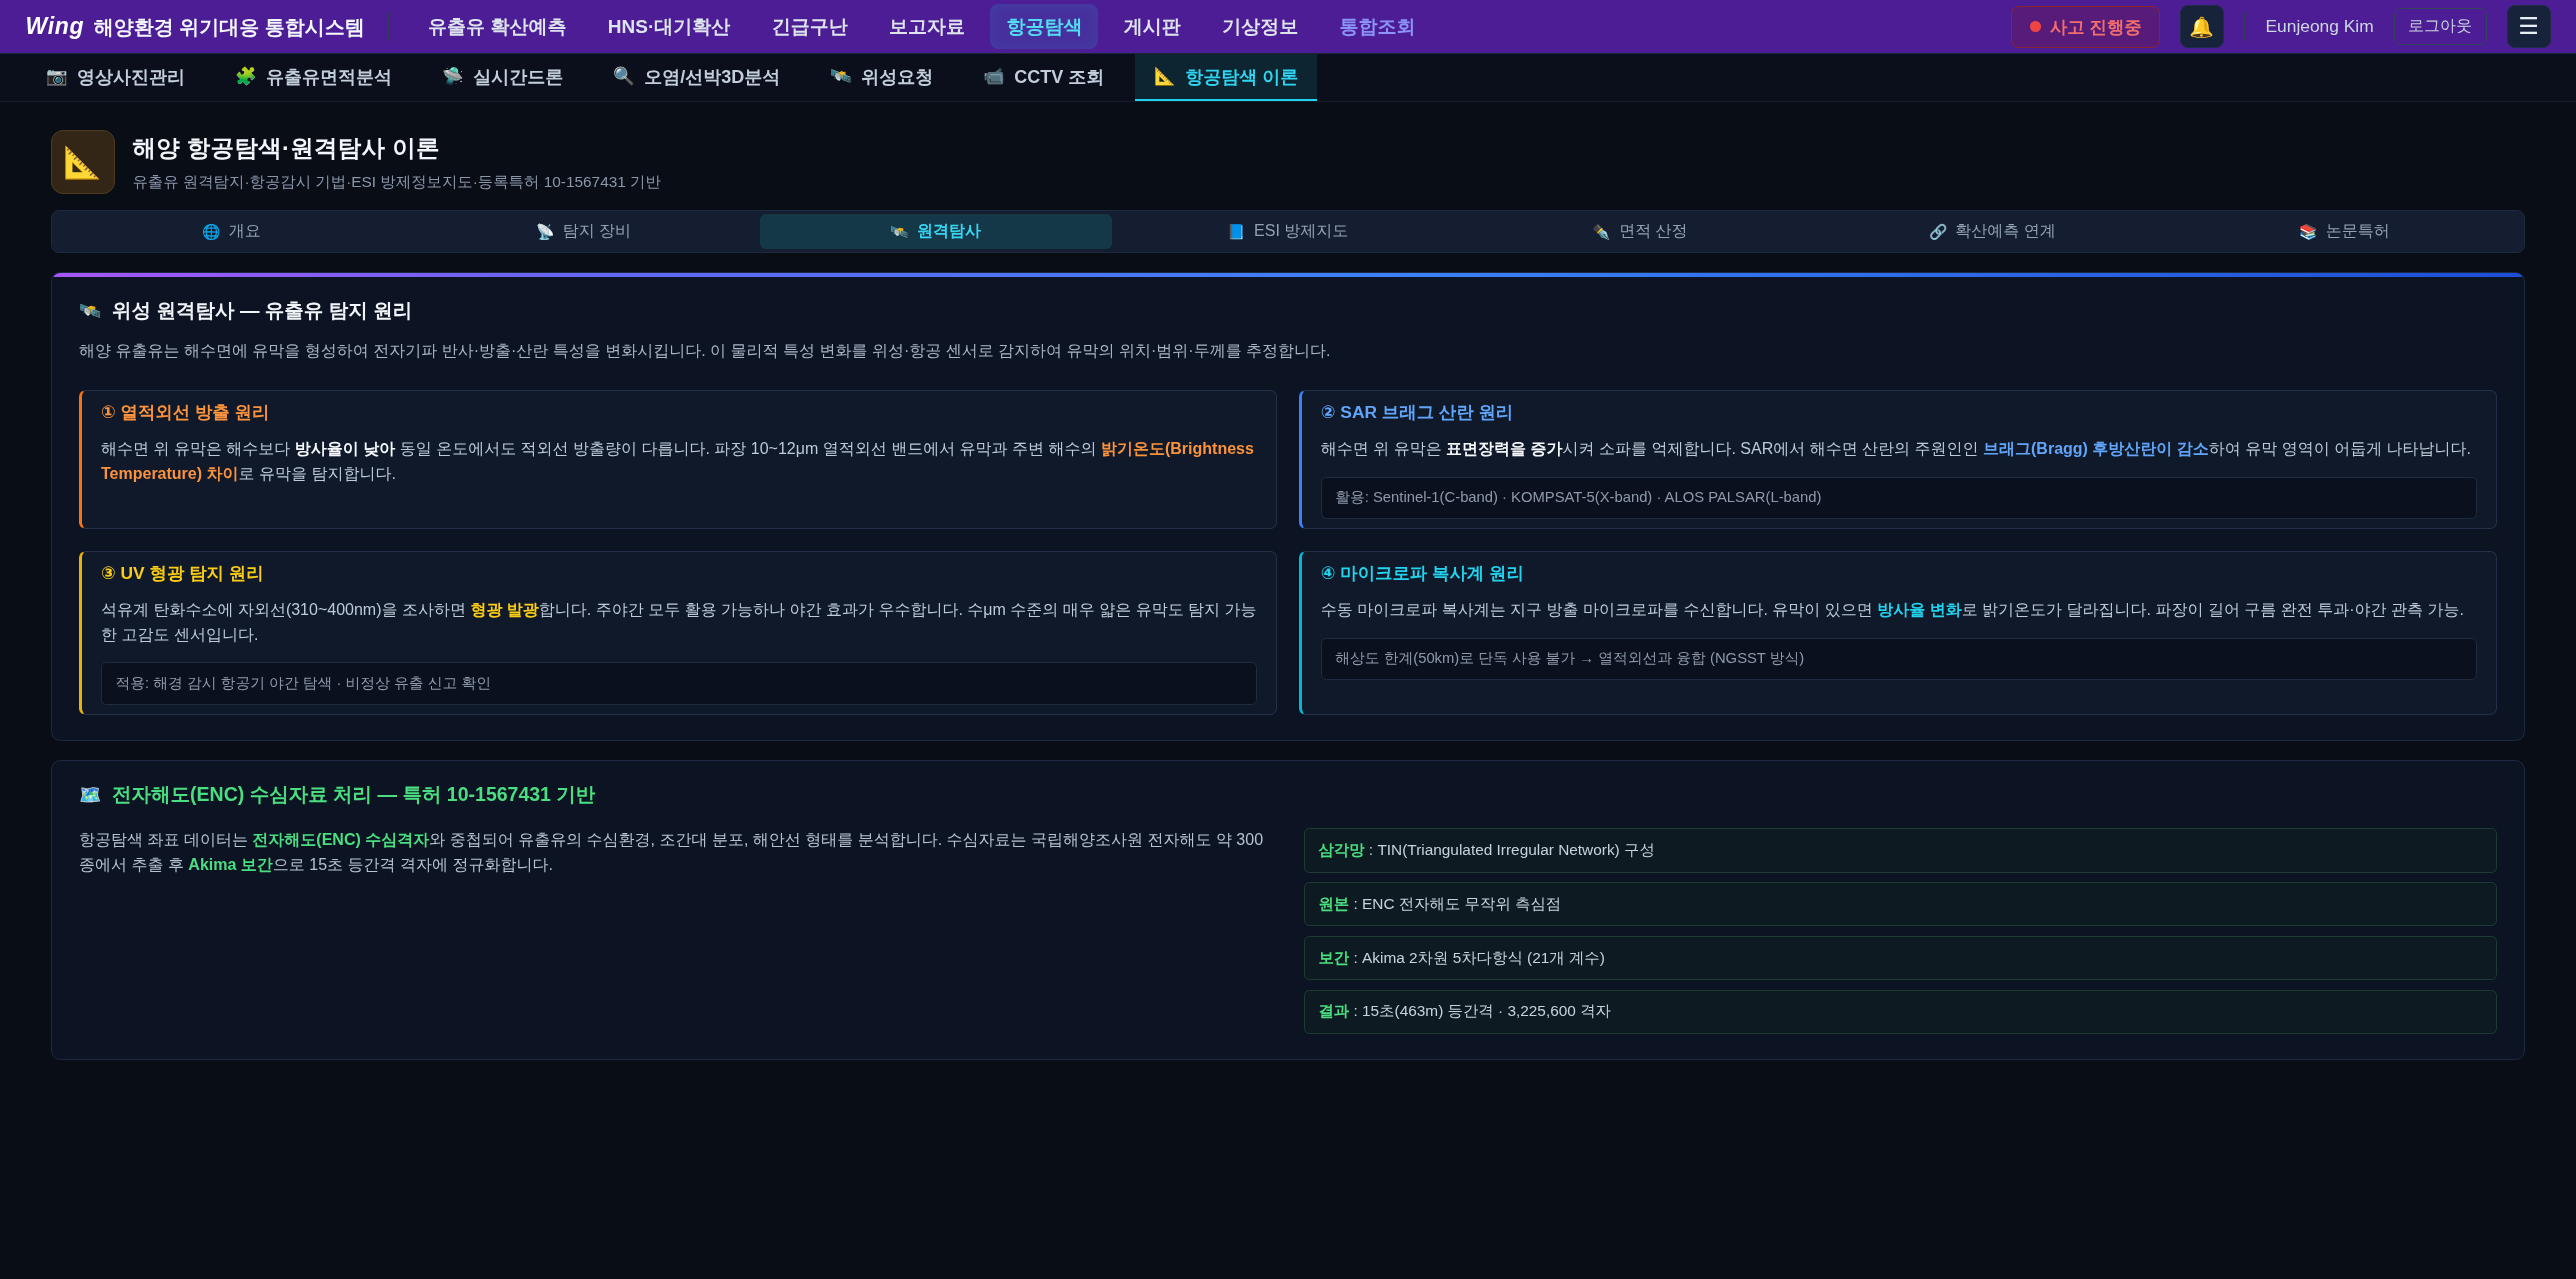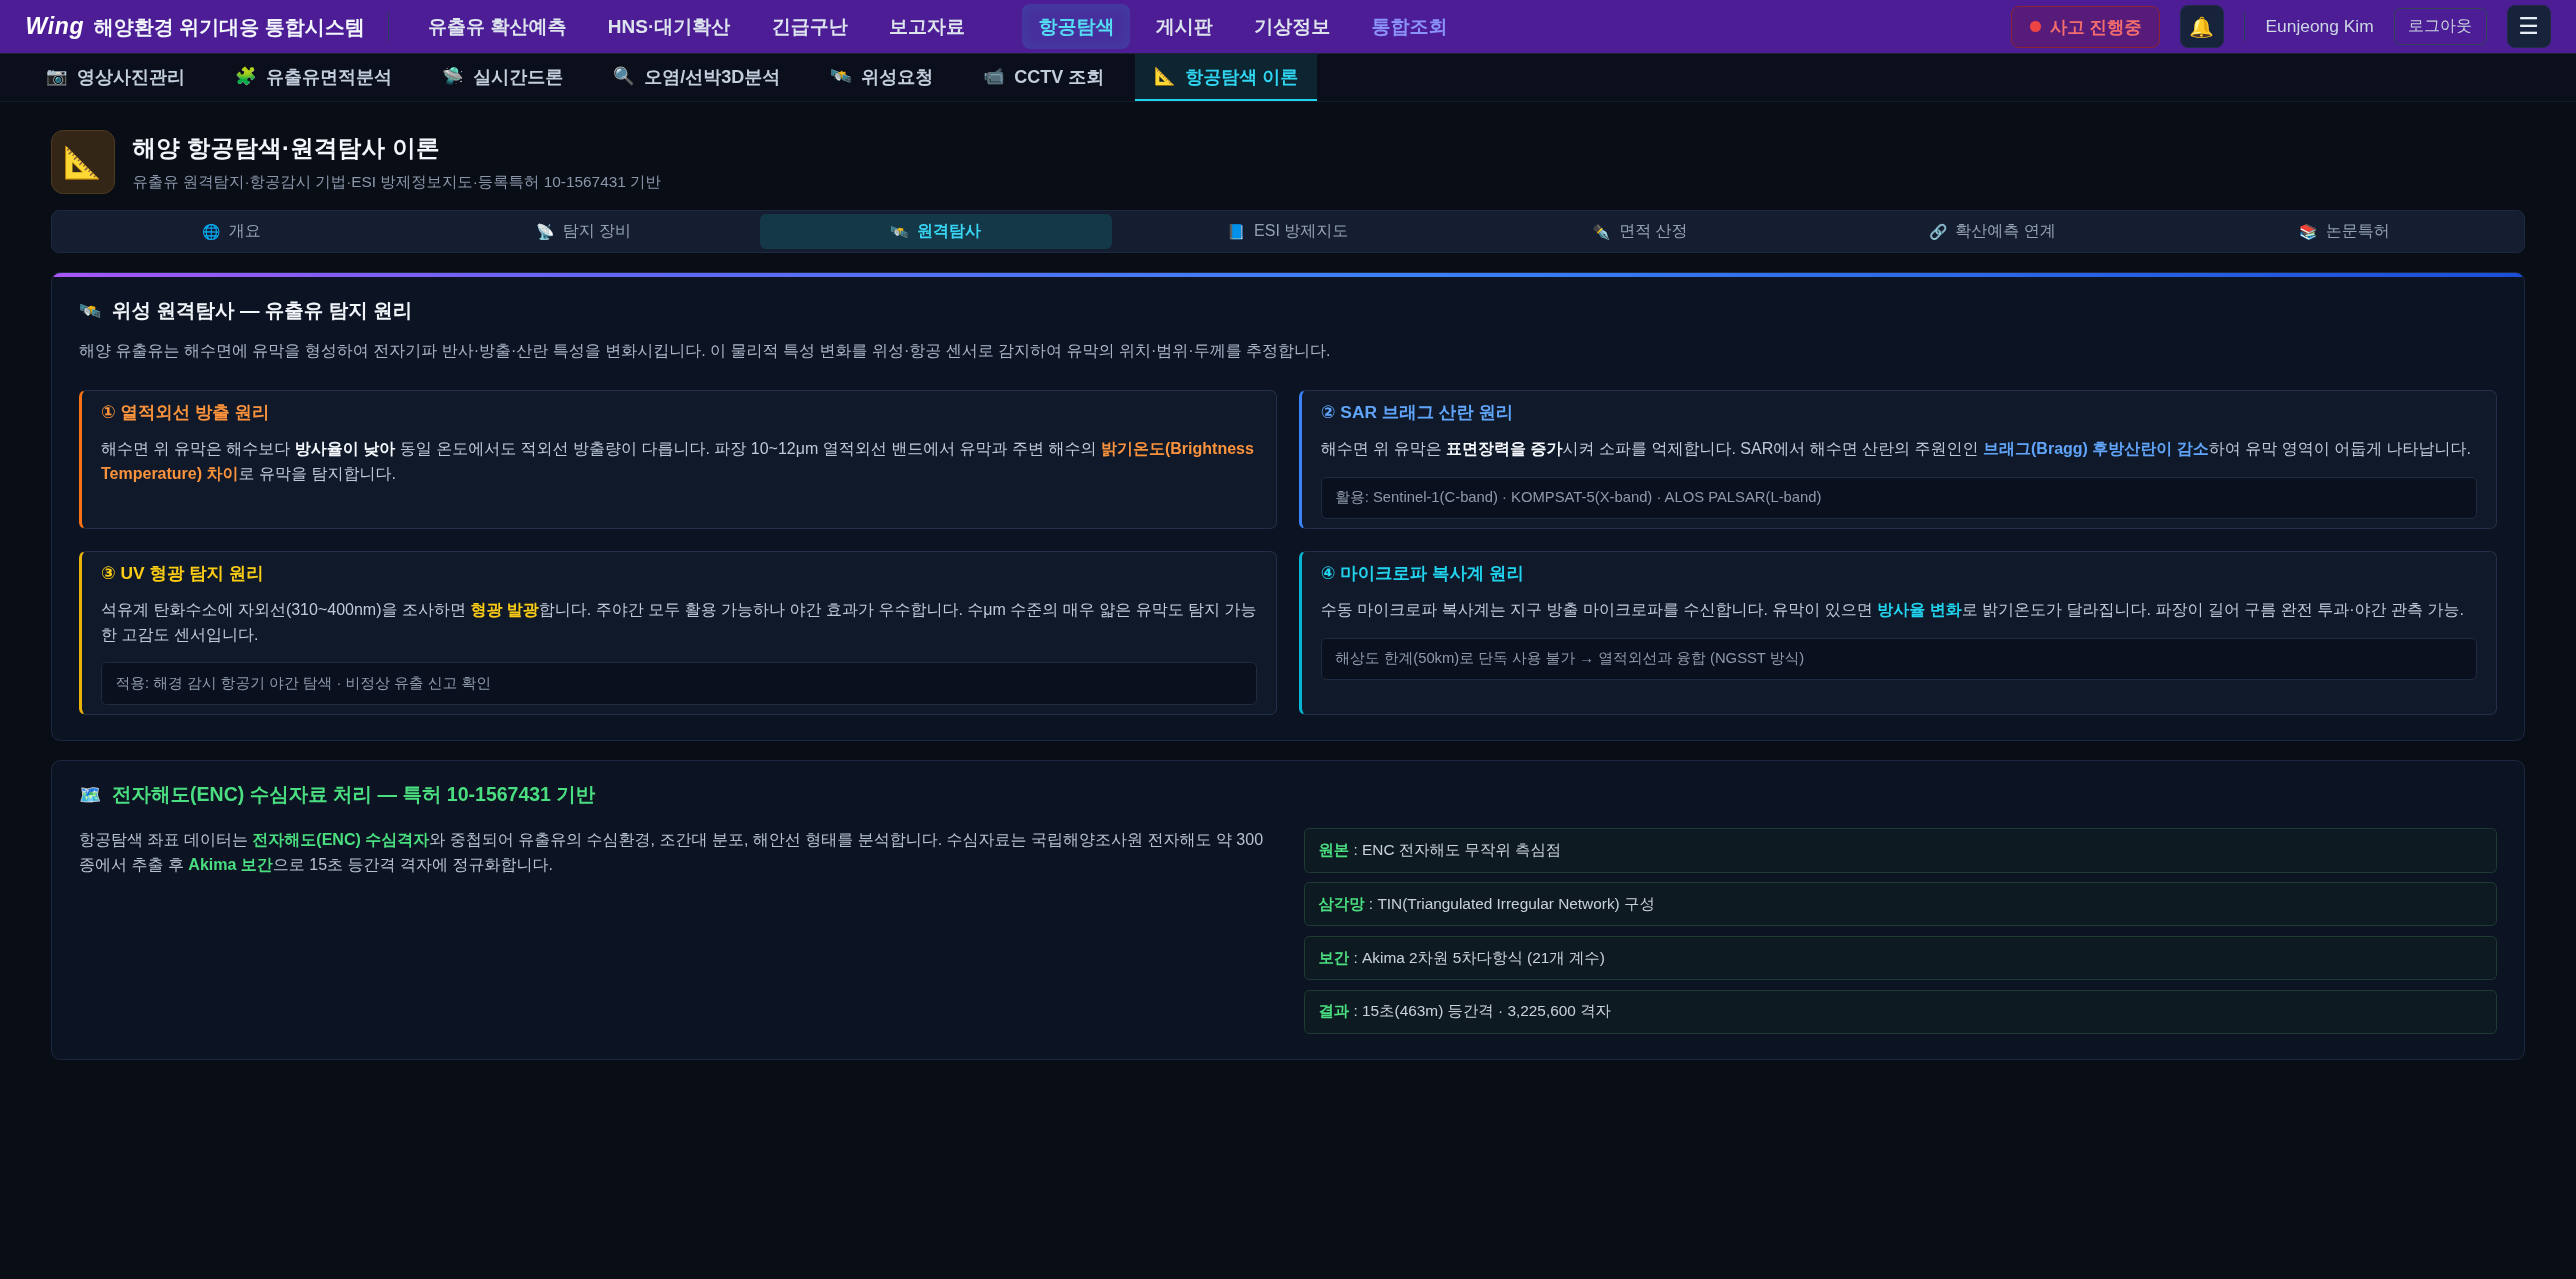--- a/index.html
+++ b/index.html
@@ -18,21 +18,21 @@
   }
   .brand { display:flex; align-items:baseline; gap:9.4px; white-space:nowrap; }
   .brand .logo { font-size:23px; font-weight:700; font-style:italic; color:#ffffff; letter-spacing:0.7px; }
   .brand .brand-title { font-size:20px; font-weight:700; color:#f2f6fb; }
   .v-divider { width:1.3px; height:29.5px; background:#2c3e5c; }
   .nav-items { display:flex; align-items:flex-start; gap:9.4px; flex:1; }
   .nav-item {
     font-size:19px; font-weight:700; color:#dde4ee; padding:9.4px 16px;
     border-radius:8px; cursor:pointer; white-space:nowrap;
   }
-  .nav-item.active { color:#53dcf2; background:rgba(34,211,238,0.10); box-shadow:0 0 14.8px rgba(34,211,238,0.10) inset;margin-left:32px; }
+  .nav-item.active { color:#53dcf2; background:rgba(34,211,238,0.10); box-shadow:0 0 14.8px rgba(34,211,238,0.10) inset; }
   .nav-item.accent-purple { color:#8b93f8; }
   .userbar { display:flex; align-items:center; gap:20px; }
   .alert-badge {
     display:flex; align-items:center; gap:9.4px; padding:8px 17.4px;
     border:0.7px solid #8c2430; background:rgba(127,29,29,0.22); border-radius:8px;
     color:#f36d6d; font-size:17.4px; font-weight:700; cursor:pointer; white-space:nowrap;
   }
   .alert-dot { width:10.7px; height:10.7px; border-radius:50%; background:#ef4444; }
   .icon-btn {
     width:44px; height:43px; border-radius:8px; background:#16233a;
@@ -270,26 +270,26 @@
   <section class="panel enc-panel">
     <div class="panel-inner">
       <div class="panel-head enc-head">
         <span class="ph-emoji">🗺️</span>
         <span>전자해도(ENC) 수심자료 처리 — 특허 10-1567431 기반</span>
       </div>
       <div class="enc-body">
         <p class="enc-para"><span>항공탐색 좌표 데이터는 </span><span class="hl">전자해도(ENC) 수심격자</span><span>와 중첩되어 유출유의 수심환경, 조간대 분포, 해안선 형태를 분석합니다. 수심자료는 국립해양조사원 전자해도 약 300종에서 추출 후 </span><span class="hl">Akima 보간</span><span>으로 15초 등간격 격자에 정규화합니다.</span></p>
         <div class="enc-rows">
           <div class="enc-row">
+            <span class="row-label">삼각망</span><span> : TIN(Triangulated Irregular Network) 구성</span>
+          </div>
+          <div class="enc-row">
             <span class="row-label">원본</span><span> : ENC 전자해도 무작위 측심점</span>
           </div>
           <div class="enc-row">
-            <span class="row-label">삼각망</span><span> : TIN(Triangulated Irregular Network) 구성</span>
-          </div>
-          <div class="enc-row">
             <span class="row-label">보간</span><span> : Akima 2차원 5차다항식 (21개 계수)</span>
           </div>
           <div class="enc-row">
             <span class="row-label">결과</span><span> : 15초(463m) 등간격 · 3,225,600 격자</span>
           </div>
         </div>
       </div>
     </div>
   </section>
 

